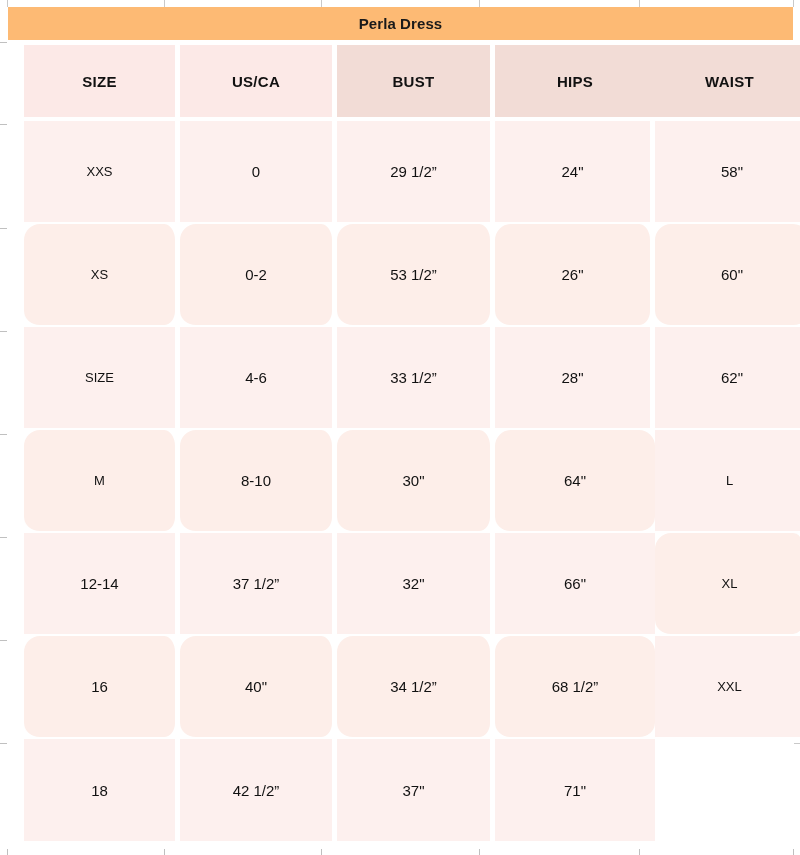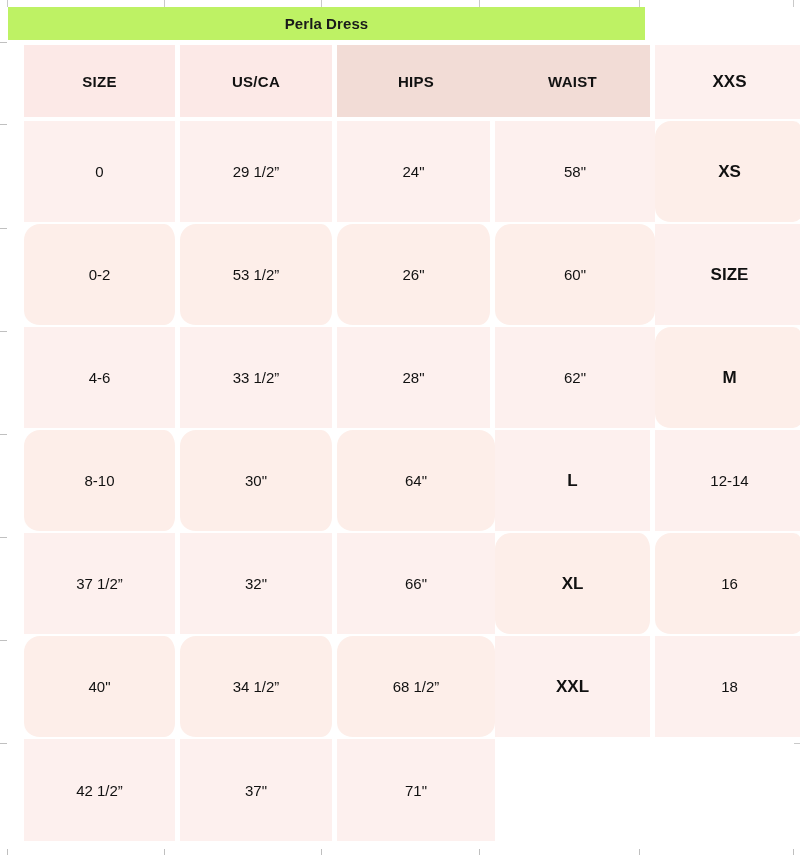--- a/index.html
+++ b/index.html
@@ -50,23 +50,23 @@
     width: 1px;
     height: 6px;
     background: #bfbfbf;
   }
 
   
   #title-banner {
     position: absolute;
     left: 8px;
     top: 7px;
-    width: 637px;
+    width: 785px;
     height: 33px;
-    background: #bef264;
+    background: #fdba74;
     display: flex;
     align-items: center;
     justify-content: center;
   }
   #title-banner .title-text {
     font-size: 15px;
     font-weight: bold;
     color: #1a1a1a;
     letter-spacing: 0.1px;
   }
@@ -107,22 +107,22 @@
     border-bottom: 4px solid #ffffff;
   }
   .hdr.tint-light { background: #fce9e7; }
   .hdr.tint-dark  { background: #f2dcd6; }
 
   
   .body-a { background: #fdf0ee; }
   .body-b { background: #fdeee9; border-radius: 16px; }
 
   .cell.size-label {
-    font-weight: bold;
-    font-size: 17px;
+    font-weight: normal;
+    font-size: 13px;
   }
 </style>
 </head>
 <body>
 
 <div id="sheet">
 
   <div class="grid-tick-top" style="left:7px;"></div>
   <div class="grid-tick-top" style="left:164px;"></div>
   <div class="grid-tick-top" style="left:321px;"></div>
@@ -155,20 +155,21 @@
   <div class="grid-tick-bottom" style="left:793px;"></div>
 
   <div id="title-banner">
     <span class="title-text">Perla Dress</span>
   </div>
 
   <div id="size-table">
 
     <div class="cell hdr tint-light">SIZE</div>
     <div class="cell hdr tint-light">US/CA</div>
+    <div class="cell hdr tint-dark">BUST</div>
     <div class="cell hdr tint-dark lastcol">HIPS</div>
     <div class="cell hdr tint-dark">WAIST</div>
 
     <div class="cell body-a size-label">XXS</div>
     <div class="cell body-a">0</div>
     <div class="cell body-a">29 1/2”</div>
     <div class="cell body-a">24"</div>
     <div class="cell body-a lastcol">58"</div>
 
     <div class="cell body-b size-label">XS</div>

